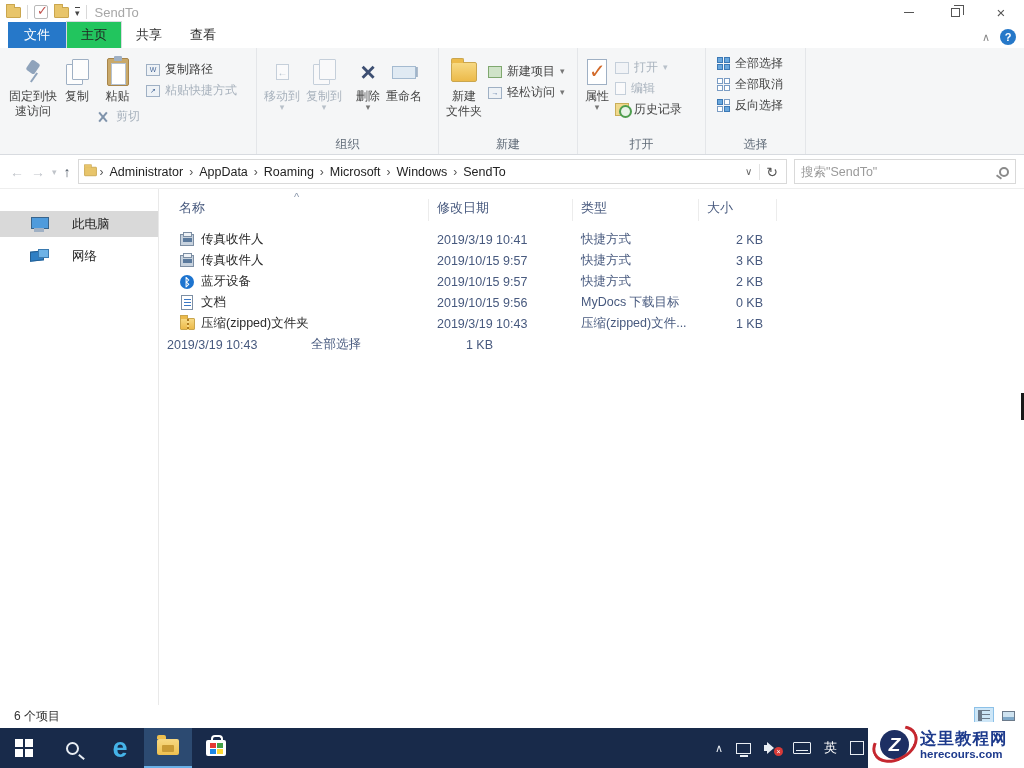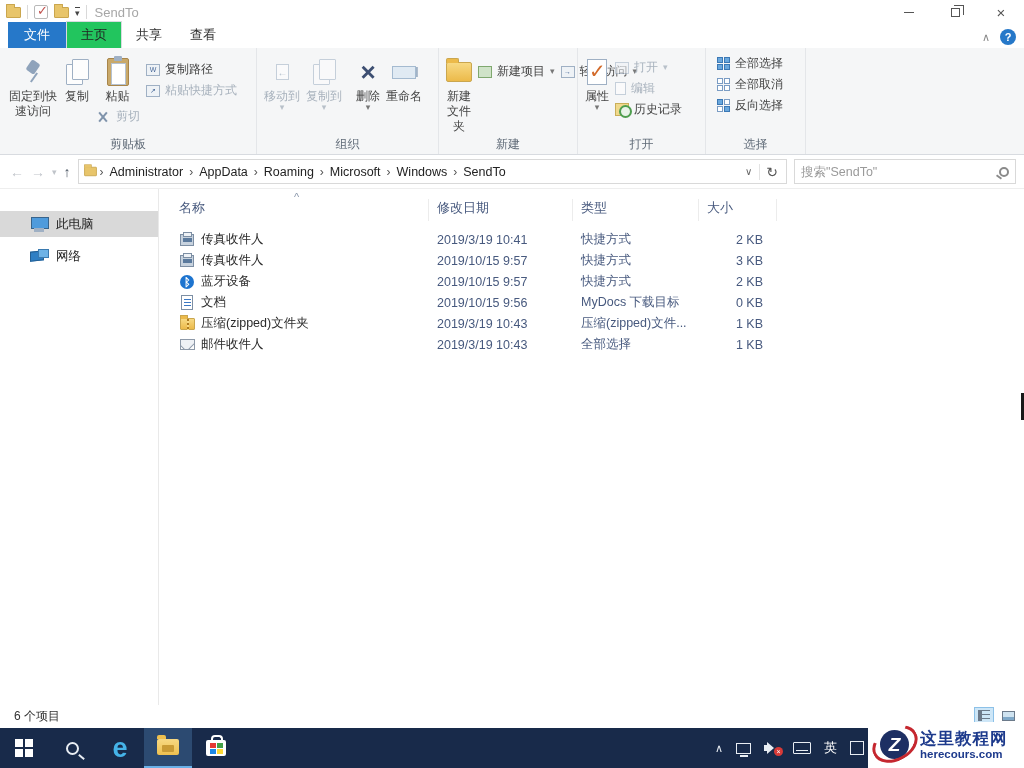--- a/index.html
+++ b/index.html
@@ -89,21 +89,21 @@
   .addr-refresh { color:#555; font-size:14px; padding:0 6px; border-left:1px solid #e3e3e3; }
   .search-box { width:222px; height:25px; border:1px solid #d9d9d9; background:#fff; display:flex; align-items:center; padding:0 6px; }
   .search-box input { flex:1; border:none; outline:none; font-size:12.5px; color:#222; font-family:inherit; }
   .search-box input::placeholder { color:#9a9a9a; }
   .mag { width:10px; height:10px; border:2px solid #8a8a8a; border-radius:50%; position:relative; flex:none; }
   .mag::after { content:""; position:absolute; left:-5px; top:7px; width:6px; height:2px; background:#8a8a8a; transform:rotate(35deg); }
 
   
   .main { display:flex; height:516px; }
   .sidebar { width:159px; border-right:1px solid #e9e9e9; padding-top:22px; flex:none; }
-  .side-item { height:26px; display:flex; align-items:center; gap:8px; padding-left:30px; font-size:12.5px; color:#222; margin-bottom:6px; }
+  .side-item { height:26px; display:flex; align-items:center; gap:24px; padding-left:30px; font-size:12.5px; color:#222; margin-bottom:6px; }
   .side-sel { background:#d9d9d9; }
   .i-pc { width:18px; height:14px; position:relative; }
   .i-pc::before { content:""; position:absolute; left:1px; top:0; width:16px; height:10px; background:#4f9bdc; border:1px solid #38648c; }
   .i-pc::after { content:""; position:absolute; left:4px; top:11px; width:10px; height:2px; background:#9fb0c4; box-shadow:0 2px 0 #9fb0c4; }
   .i-net { width:18px; height:14px; position:relative; }
   .i-net::before { content:""; position:absolute; left:0; top:2px; width:12px; height:8px; background:#2f7fc4; border:1px solid #245f93; transform:skewY(-6deg); }
   .i-net::after { content:""; position:absolute; left:8px; top:0; width:9px; height:7px; background:#6db2e6; border:1px solid #3a7ab0; }
 
   .list { flex:1; position:relative; padding-top:6px; }
   .lh { display:flex; height:26px; align-items:flex-end; font-size:13px; color:#47597e; position:relative; }
@@ -249,21 +249,20 @@
           <div class="btn-sm">
             <span class="i-sm-box">W</span>
             <span>复制路径</span>
           </div>
           <div class="btn-sm dis">
             <span class="i-sm-box">↗</span>
             <span>粘贴快捷方式</span>
           </div>
         </div>
       </div>
-      <div class="rg-label">剪贴板</div>
     </div>
 
     <div class="rgroup" style="width:182px">
       <div class="rg-content">
         <div class="btn-lg dis">
           <span class="ic">
               <span class="i-page gray i-arrow-l"></span>
             </span>
           <span>移动到</span>
             <span class="ddv">▾</span>
@@ -294,21 +293,21 @@
 
     <div class="rgroup" style="width:139px">
       <div class="rg-content">
         <div class="btn-lg">
           <span class="ic">
               <span class="folder-lg"></span>
             </span>
           <span>新建</span>
           <span>文件夹</span>
         </div>
-        <div style="display:flex;flex-direction:row;padding-top:8px">
+        <div style="display:flex;flex-direction:column;padding-top:8px">
           <div class="btn-sm">
             <span class="i-sm-box" style="background:#cfe3c8;border-color:#7fa86f"></span>
             <span>新建项目</span>
               <span class="ddv">▾</span>
           </div>
           <div class="btn-sm">
             <span class="i-sm-box">→</span>
             <span>轻松访问</span>
               <span class="ddv">▾</span>
           </div>
@@ -481,26 +480,20 @@
               <span class="fic">
                 <span class="i-zip"></span>
               </span>
               <span>压缩(zipped)文件夹</span>
             </div>
           <div class="f-date">2019/3/19 10:43</div>
           <div class="f-type">压缩(zipped)文件...</div>
           <div class="f-size">1 KB</div>
         </div>
         <div class="frow">
-          <div class="f-name">
-              <span class="fic">
-                <span class="i-mail"></span>
-              </span>
-              <span>邮件收件人</span>
-            </div>
           <div class="f-date">2019/3/19 10:43</div>
           <div class="f-type">全部选择</div>
           <div class="f-size">1 KB</div>
         </div>
       </div>
     </div>
   </div>
 
   <div class="statusbar">
     <span>6 个项目</span>

